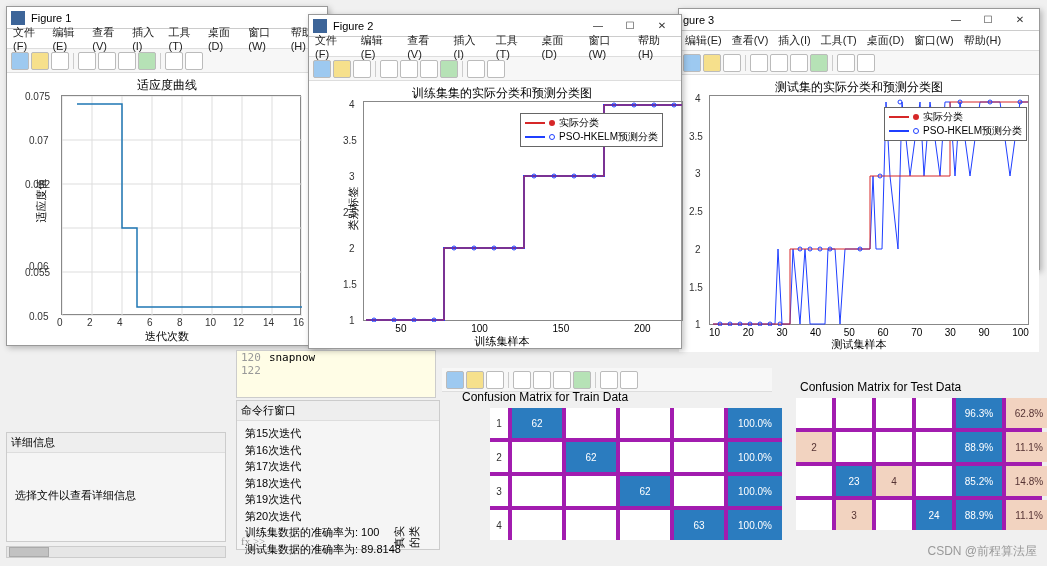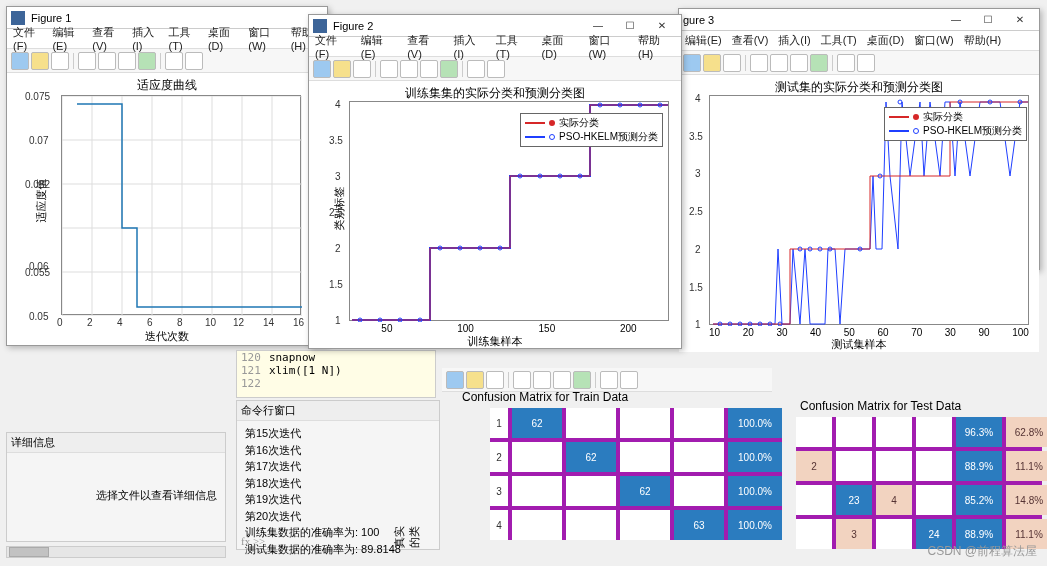--- a/index.html
+++ b/index.html
@@ -125,40 +125,39 @@
     <div class="ticklabel" style="left:198px;top:244px;">10</div>
     <div class="ticklabel" style="left:226px;top:244px;">12</div>
     <div class="ticklabel" style="left:256px;top:244px;">14</div>
     <div class="ticklabel" style="left:286px;top:244px;">16</div>
     <div class="xlabel" style="left:0;right:0;top:256px;">迭代次数</div>
   </div>
 </div>
 
 <div class="editor" style="left:236px;top:350px;width:200px;height:48px;">
   <div class="row"><span class="ln">120</span><span>snapnow</span></div>
-  <div class="row"><span class="ln">121</span><span>xlim([1 N])</span></div>
   <div class="row"><span class="ln">122</span><span></span></div>
 </div>
 
 <div class="panel" style="left:236px;top:400px;width:204px;height:150px;">
   <div class="phdr">命令行窗口</div>
   <div class="pbody"><span>第15次迭代</span>
 <span>第16次迭代</span>
 <span>第17次迭代</span>
 <span>第18次迭代</span>
 <span>第19次迭代</span>
 <span>第20次迭代</span>
 <span>训练集数据的准确率为: 100</span>
 <span>测试集数据的准确率为: 89.8148</span></div>
   <div class="fx" style="left:4px;bottom:2px;">fx &gt;&gt;</div>
 </div>
 
 <div class="panel" style="left:6px;top:432px;width:220px;height:110px;">
   <div class="phdr">详细信息</div>
-  <div class="pbody" style="text-align:right;padding-top:34px;">选择文件以查看详细信息</div>
+  <div class="pbody" style="text-align:left;padding-top:34px;">选择文件以查看详细信息</div>
 </div>
 <div class="scrollbar" style="left:6px;top:546px;width:220px;">
   <div class="scrollthumb" style="left:2px;width:40px;"></div>
 </div>
 
 <div class="figwin" style="left:678px;top:8px;width:362px;height:262px;">
   <div class="titlebar">
     <div class="ttxt">gure 3</div>
     <div class="sysbtn">
       <span>—</span>
@@ -284,21 +283,21 @@
     <div class="tb"></div>
     <div class="sep"></div>
     <div class="tb"></div>
     <div class="tb"></div>
     <div class="tb"></div>
     <div class="tb green"></div>
     <div class="sep"></div>
     <div class="tb"></div>
     <div class="tb"></div>
   </div>
-  <div class="plotarea" style="height:267px;">
+  <div class="plotarea" style="height:267px;margin-left:14px;">
     <div class="ptitle">训练集集的实际分类和预测分类图</div>
     <div class="axis" style="left:40px;top:20px;width:320px;height:220px;">
       <svg width="320" height="220">
         <polyline fill="none" stroke="#1f3fff" stroke-width="2" points="2,218 80,218 80,146 160,146 160,74 240,74 240,3 318,3"></polyline>
         <polyline fill="none" stroke="#d62728" stroke-width="1" points="2,218 80,218 80,146 160,146 160,74 240,74 240,3 318,3"></polyline>
         <g fill="none" stroke="#1f3fff">
           <circle cx="10" cy="218" r="2"></circle>
             <circle cx="30" cy="218" r="2"></circle>
             <circle cx="50" cy="218" r="2"></circle>
             <circle cx="70" cy="218" r="2"></circle>
@@ -390,21 +389,21 @@
           <div class="cell"></div>
           <div class="cell"></div>
           <div class="cell blue">63</div>
         <div class="cell blue">100.0%</div>
       </div>
     </div>
   </div>
 </div>
 
 <div class="confmat" style="left:796px;top:380px;width:246px;">
-  <div class="ctitle" style="text-align:left;padding-left:4px;margin-top:19px;">Confusion Matrix for Test Data</div>
+  <div class="ctitle" style="text-align:left;padding-left:4px;">Confusion Matrix for Test Data</div>
   <div class="cgrid" style="grid-template-columns:repeat(4,36px) 46px 46px;grid-template-rows:repeat(4,30px);">
     <div class="cell"></div>
       <div class="cell"></div>
       <div class="cell"></div>
       <div class="cell"></div>
     <div class="cell blue">96.3%</div>
       <div class="cell orange">62.8%</div>
 
     <div class="cell orange">2</div>
       <div class="cell"></div>

